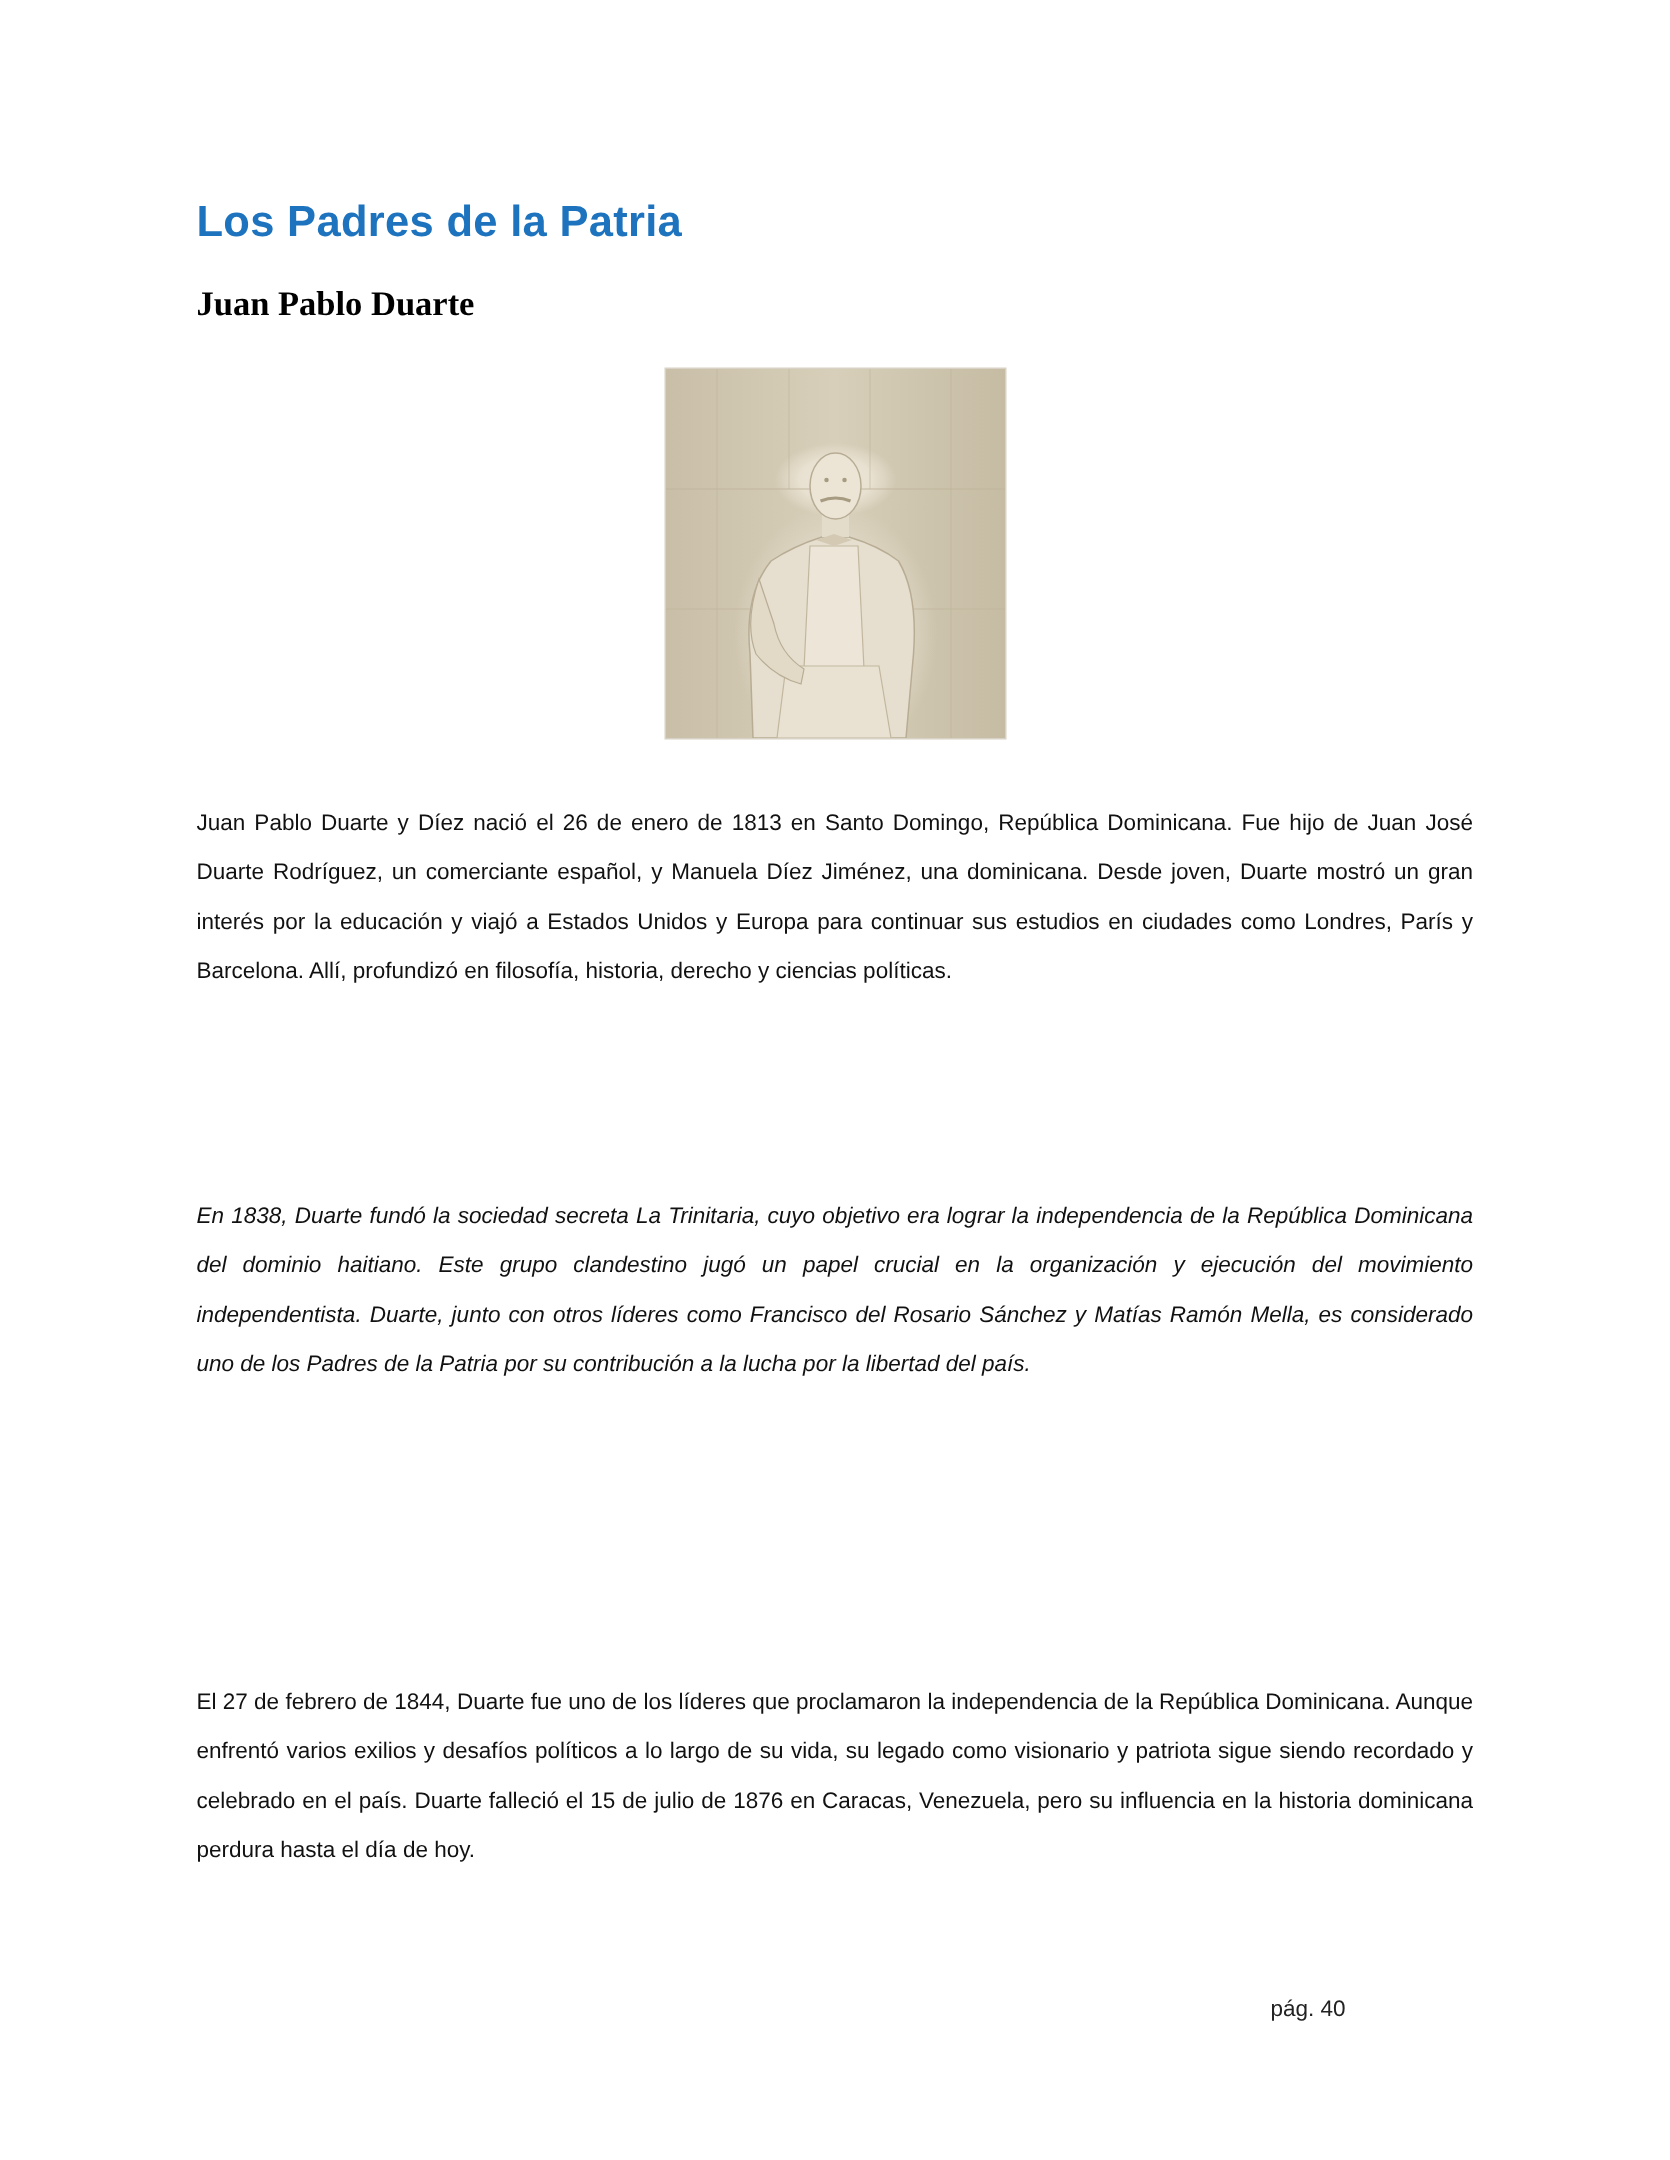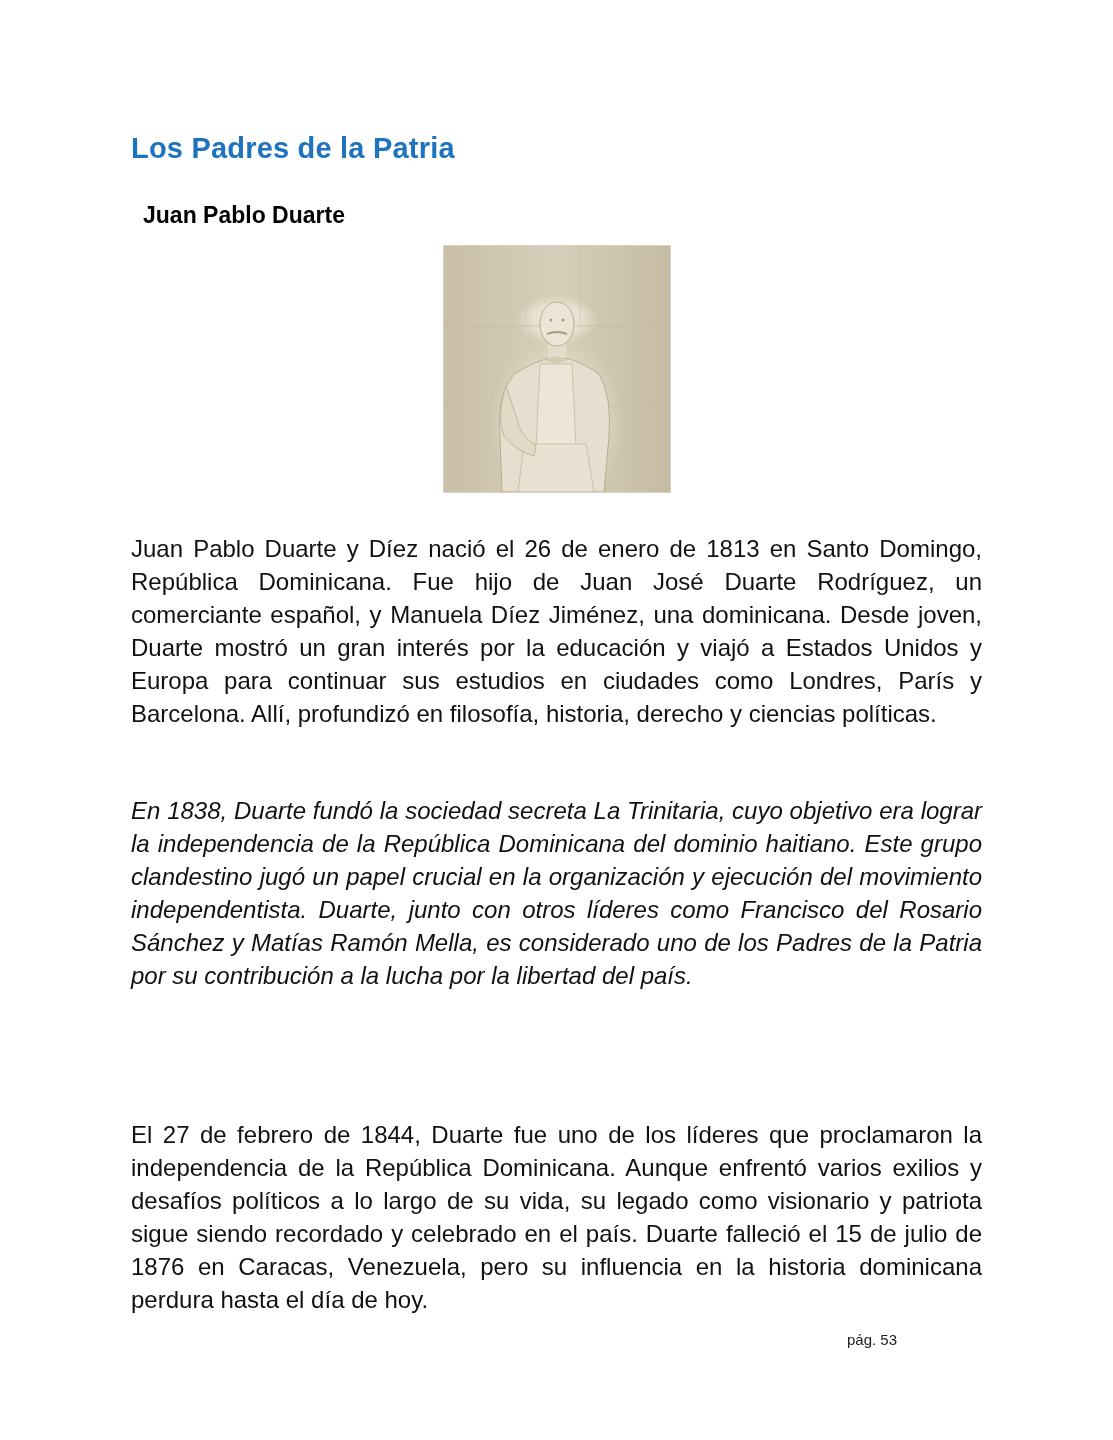--- a/index.html
+++ b/index.html
@@ -5,36 +5,36 @@
   html, body { margin: 0; padding: 0; background: #ffffff; }
   body { width: 1113px; height: 1440px; position: relative; overflow: hidden; }
   .page { position: absolute; left: 0; top: 0; width: 1028px; height: 1440px; background: #fff; }
   .title {
     position: absolute; left: 131px; top: 132px;
     font-family: "Liberation Sans", sans-serif; font-weight: bold;
     font-size: 29px; color: #1e73be; margin: 0; letter-spacing: 0.2px;
   }
   .subtitle {
     position: absolute; left: 131px; top: 190px;
-    font-family: Liberation Sans, sans-serif; font-weight: bold;
-    font-size: 23px; color: #000; margin: 12px;
+    font-family: Liberation Serif, serif; font-weight: bold;
+    font-size: 23px; color: #000; margin: 0;
   }
   .photo {
     position: absolute; left: 443px; top: 245px; width: 226px; height: 246px;
     background:
       radial-gradient(ellipse 18% 10% at 50% 30%, #efe9dc 0%, #e8e0d0 60%, transparent 100%),
       radial-gradient(ellipse 30% 35% at 50% 72%, #ebe4d6 0%, #e0d8c6 60%, transparent 100%),
       linear-gradient(90deg, #c9bfa8 0%, #d2c9b3 30%, #d8cfba 50%, #cec5ae 75%, #c6bca4 100%);
     border: 1px solid #d8d2c6;
     overflow: hidden;
   }
   .photo svg { position: absolute; left: 0; top: 0; }
   .para {
     position: absolute; left: 131px; width: 851px;
-    font-family: "Liberation Sans", sans-serif; font-size: 24px;
+    font-family: "Liberation Sans", sans-serif; font-size: 15px;
     line-height: 33px; color: #111; margin: 0; text-align: justify;
   }
   #p1 { top: 532px; }
   #p2 { top: 794px; font-style: italic; }
   #p3 { top: 1118px; }
   .pagenum {
     position: absolute; right: 131px; top: 1331px;
     font-family: "Liberation Sans", sans-serif; font-size: 15px; color: #222;
   }
 </style>
@@ -70,14 +70,14 @@
       <path d="M103 88 Q113 84 123 88" stroke="#a79c82" stroke-width="2" fill="none"></path>
       <circle cx="107" cy="74" r="1.5" fill="#a79c82"></circle>
       <circle cx="119" cy="74" r="1.5" fill="#a79c82"></circle>
     </svg>
   </div>
 
   <p class="para" id="p1">Juan Pablo Duarte y Díez nació el 26 de enero de 1813 en Santo Domingo, República Dominicana. Fue hijo de Juan José Duarte Rodríguez, un comerciante español, y Manuela Díez Jiménez, una dominicana. Desde joven, Duarte mostró un gran interés por la educación y viajó a Estados Unidos y Europa para continuar sus estudios en ciudades como Londres, París y Barcelona. Allí, profundizó en filosofía, historia, derecho y ciencias políticas.</p>
   <p class="para" id="p2">En 1838, Duarte fundó la sociedad secreta La Trinitaria, cuyo objetivo era lograr la independencia de la República Dominicana del dominio haitiano. Este grupo clandestino jugó un papel crucial en la organización y ejecución del movimiento independentista. Duarte, junto con otros líderes como Francisco del Rosario Sánchez y Matías Ramón Mella, es considerado uno de los Padres de la Patria por su contribución a la lucha por la libertad del país.</p>
   <p class="para" id="p3">El 27 de febrero de 1844, Duarte fue uno de los líderes que proclamaron la independencia de la República Dominicana. Aunque enfrentó varios exilios y desafíos políticos a lo largo de su vida, su legado como visionario y patriota sigue siendo recordado y celebrado en el país. Duarte falleció el 15 de julio de 1876 en Caracas, Venezuela, pero su influencia en la historia dominicana perdura hasta el día de hoy.</p>
 
-  <div class="pagenum">pág. 53</div>
+  <div class="pagenum">pág. 40</div>
 </div>
 
 </body></html>

